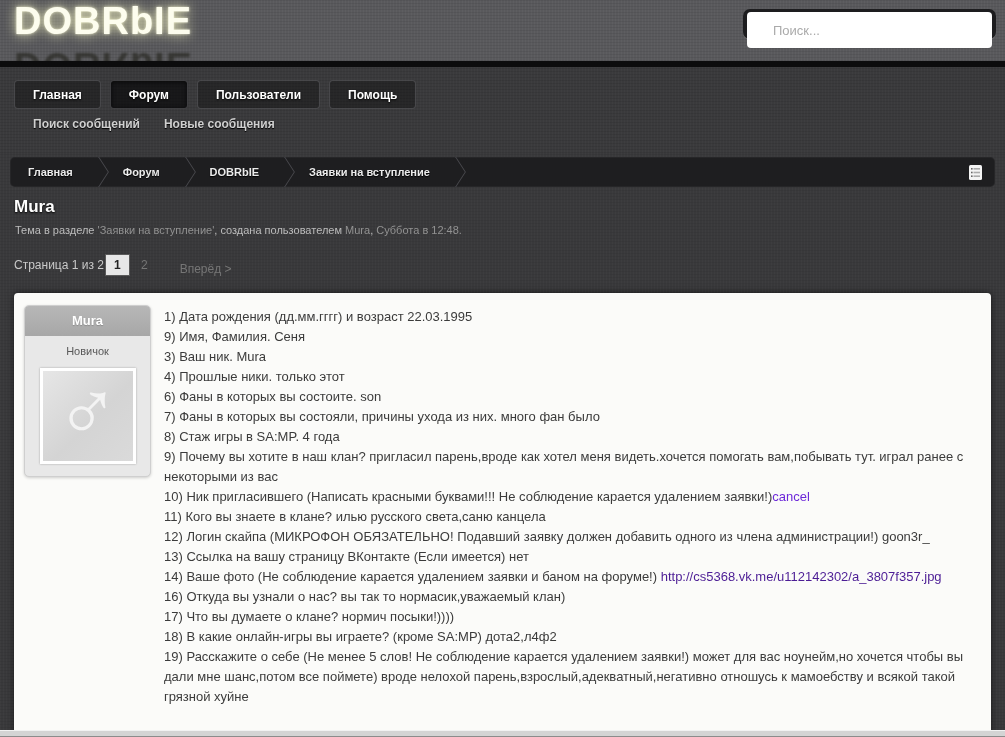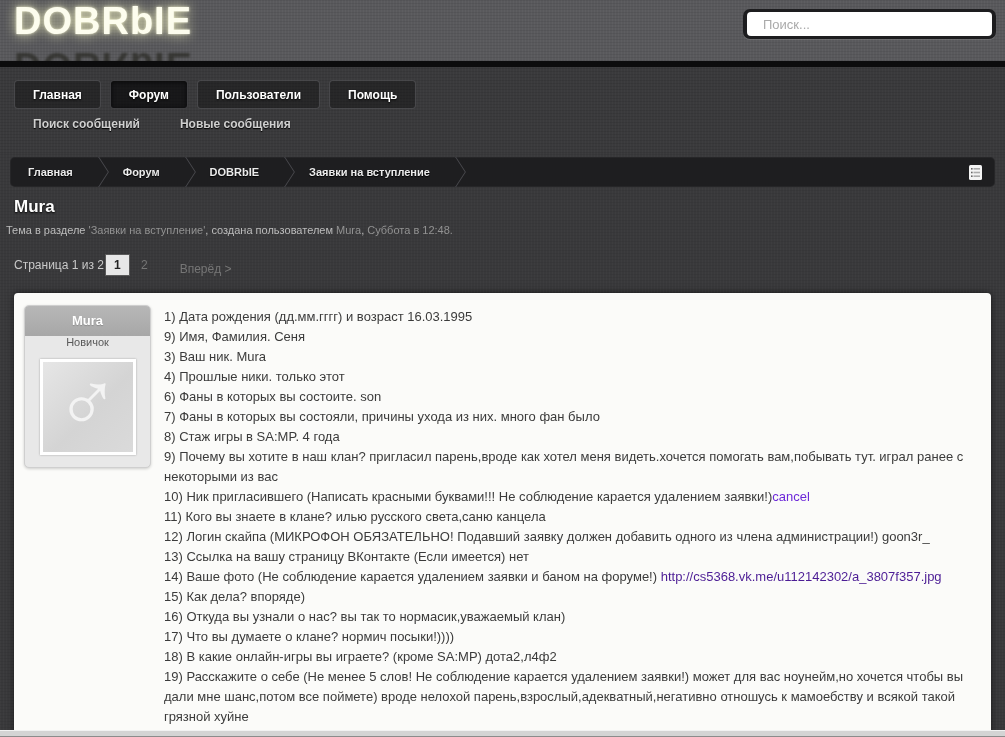--- a/index.html
+++ b/index.html
@@ -31,22 +31,22 @@
     font-size:38px; font-weight:bold; letter-spacing:1px;
     color:#1c1c14; transform:scaleY(-1); opacity:0.55;
     filter:blur(1px); pointer-events:none;
   }
   .search-wrap {
     position:absolute; right:9px; top:9px; width:253px; height:30px;
     background:#1d1d1f; border-radius:7px; padding:3px 4px;
     box-shadow:0 1px 0 rgba(255,255,255,0.15);
   }
   .search-input {
-    width:100%; height:24px; border:none; outline:none;
-    border-radius:4px; background:#fff; padding:0 16px;
+    width:100%; height:36px; border:none; outline:none;
+    border-radius:4px; background:#fff; padding:0 26px;
     font-size:13px; color:#444; font-family:"Liberation Sans", sans-serif;
   }
   .search-input::placeholder { color:#aaa; }
   
   .black-strip { position:absolute; top:61px; left:0; right:0; height:6px; background:#0c0c0d; }
   .nav-zone {
     position:absolute; top:67px; left:0; right:0; height:86px;
     background-color:#3a3a3c;
     background-image:
       repeating-linear-gradient(0deg, rgba(0,0,0,0.08) 0 1px, transparent 1px 3px),
@@ -54,21 +54,21 @@
   }
   .tabs { position:absolute; top:13px; left:14px; display:flex; gap:9px; }
   .tab {
     height:29px; line-height:29px; padding:0 18px;
     background:rgba(8,8,9,0.38);
     border:1px solid rgba(130,130,135,0.38); border-radius:4px;
     color:#fff; font-weight:bold; font-size:12px;
     text-shadow:0 1px 2px #000; cursor:pointer; white-space:nowrap;
   }
   .tab.active { background:rgba(4,4,5,0.62); box-shadow:inset 0 1px 5px rgba(0,0,0,0.7); }
-  .subnav { position:absolute; top:50px; left:33px; display:flex; gap:40px; }
+  .subnav { position:absolute; top:50px; left:33px; display:flex; gap:24px; }
   .subnav-link {
     color:#cfcfcf; font-weight:bold; font-size:12px;
     text-shadow:0 1px 1px #000; cursor:pointer; white-space:nowrap;
   }
   
   .crumbbar {
     position:absolute; top:157px; left:10px; right:10px; height:30px;
     background:#1e1e20; border-radius:5px;
     display:flex; align-items:center;
     box-shadow:inset 0 0 0 1px rgba(255,255,255,0.04);
@@ -85,21 +85,21 @@
   .crumb-sep::after {
     content:''; position:absolute; left:6px; bottom:0; width:10px; height:15px;
     transform:skewX(-33deg); border-right:1px solid #4a4a4e;
   }
   .quicknav { position:absolute; right:11px; top:7px; width:16px; height:17px; cursor:pointer; }
   
   .page-title {
     position:absolute; top:197px; left:14px;
     font-size:17px; font-weight:bold; color:#fff; text-shadow:0 1px 2px #000;
   }
-  .subtitle { position:absolute; top:224px; left:6px; font-size:11px; color:#bcbcbc; }
+  .subtitle { position:absolute; top:224px; left:15px; font-size:11px; color:#bcbcbc; }
   .subtitle .dim { color:#929292; }
   .subtitle .lnk { cursor:pointer; }
   .pagination {
     position:absolute; top:254px; left:14px;
     display:flex; align-items:center; font-size:12px; color:#c9c9c9;
   }
   .pag-label { margin-right:2px; }
   .pag-current {
     background:#e7e7e7; color:#222; font-weight:bold;
     padding:3px 0; width:23px; text-align:center;
@@ -119,21 +119,21 @@
     background:#e8e8e8; border:1px solid #cfcfcf; border-radius:5px;
     padding-bottom:12px; box-shadow:0 1px 3px rgba(0,0,0,0.18);
   }
   .userblock-header {
     height:30px; line-height:30px;
     background:linear-gradient(#b7b7b7,#a7a7a7);
     border-radius:4px 4px 0 0; text-align:center;
     color:#fff; font-weight:bold; font-size:13px;
     text-shadow:0 1px 1px #8d8d8d; cursor:pointer;
   }
-  .user-role { text-align:center; font-size:11px; color:#585858; }
+  .user-role { text-align:center; font-size:11px; color:#585858; margin-top:9px; }
   .avatar {
     width:96px; height:96px; margin:11px auto 0;
     background:linear-gradient(135deg,#e6e6e6 0%,#d4d4d4 55%,#dadada 100%);
     border:3px solid #fff; box-shadow:0 0 2px rgba(0,0,0,0.3);
     display:flex; align-items:center; justify-content:center;
     cursor:pointer; overflow:hidden;
   }
   .male-symbol { font-size:86px; line-height:1; color:#f3f3f3; margin-top:-10px; user-select:none; }
   .message {
     position:absolute; left:150px; top:14px; right:26px;
@@ -209,34 +209,33 @@
 <div class="content">
   <div class="userblock">
     <div class="userblock-header">Mura</div>
     <div class="user-role">Новичок</div>
     <div class="avatar">
       <span class="male-symbol">♂</span>
     </div>
   </div>
 
   <div class="message">
-    <div class="msg-line"><span>1) Дата рождения (дд.мм.гггг) и возраст 16.03.1995</span></div>
+    <div class="msg-line"><span>1) Дата рождения (дд.мм.гггг) и возраст 22.03.1995</span></div>
     <div class="msg-line"><span>9) Имя, Фамилия. Сеня</span></div>
     <div class="msg-line"><span>3) Ваш ник. Mura</span></div>
     <div class="msg-line"><span>4) Прошлые ники. только этот</span></div>
     <div class="msg-line"><span>6) Фаны в которых вы состоите. son</span></div>
     <div class="msg-line"><span>7) Фаны в которых вы состояли, причины ухода из них. много фан было</span></div>
     <div class="msg-line"><span>8) Стаж игры в SA:MP. 4 года</span></div>
     <div class="msg-line"><span>9) Почему вы хотите в наш клан? пригласил парень,вроде как хотел меня видеть.хочется помогать вам,побывать тут. играл ранее с некоторыми из вас</span></div>
     <div class="msg-line"><span>10) Ник пригласившего (Написать красными буквами!!! Не соблюдение карается удалением заявки!)</span><span class="red-text">cancel</span></div>
     <div class="msg-line"><span>11) Кого вы знаете в клане? илью русского света,саню канцела</span></div>
     <div class="msg-line"><span>12) Логин скайпа (МИКРОФОН ОБЯЗАТЕЛЬНО! Подавший заявку должен добавить одного из члена администрации!) goon3r_</span></div>
     <div class="msg-line"><span>13) Ссылка на вашу страницу ВКонтакте (Если имеется) нет</span></div>
     <div class="msg-line"><span>14) Ваше фото (Не соблюдение карается удалением заявки и баном на форуме!) </span><a class="msg-link">http://cs5368.vk.me/u112142302/a_3807f357.jpg</a></div>
-    <div class="msg-line"><span>15) Как дела? впоряде)</span></div>
     <div class="msg-line"><span>16) Откуда вы узнали о нас? вы так то нормасик,уважаемый клан)</span></div>
     <div class="msg-line"><span>17) Что вы думаете о клане? нормич посыки!))))</span></div>
     <div class="msg-line"><span>18) В какие онлайн-игры вы играете? (кроме SA:MP) дота2,л4ф2</span></div>
     <div class="msg-line"><span>19) Расскажите о себе (Не менее 5 слов! Не соблюдение карается удалением заявки!) может для вас ноунейм,но хочется чтобы вы дали мне шанс,потом все поймете) вроде нелохой парень,взрослый,адекватный,негативно отношусь к мамоебству и всякой такой грязной хуйне</span></div>
   </div>
 </div>
 
 <div class="bottom-scrollbar"></div>
 
 </body></html>

